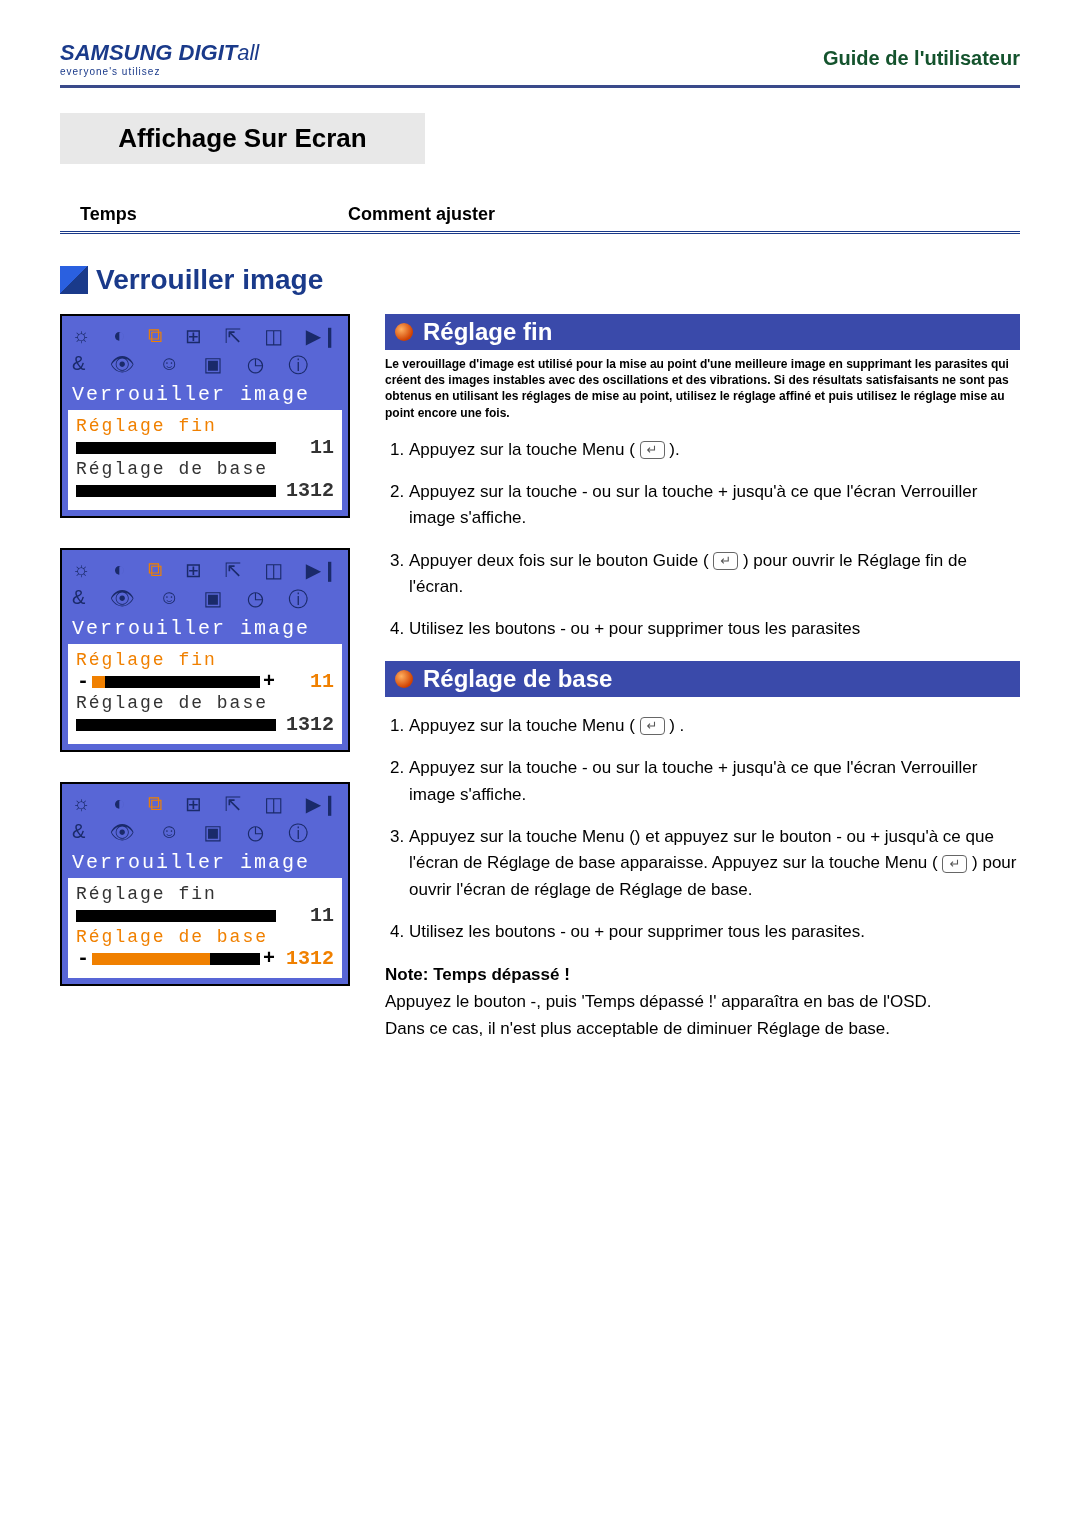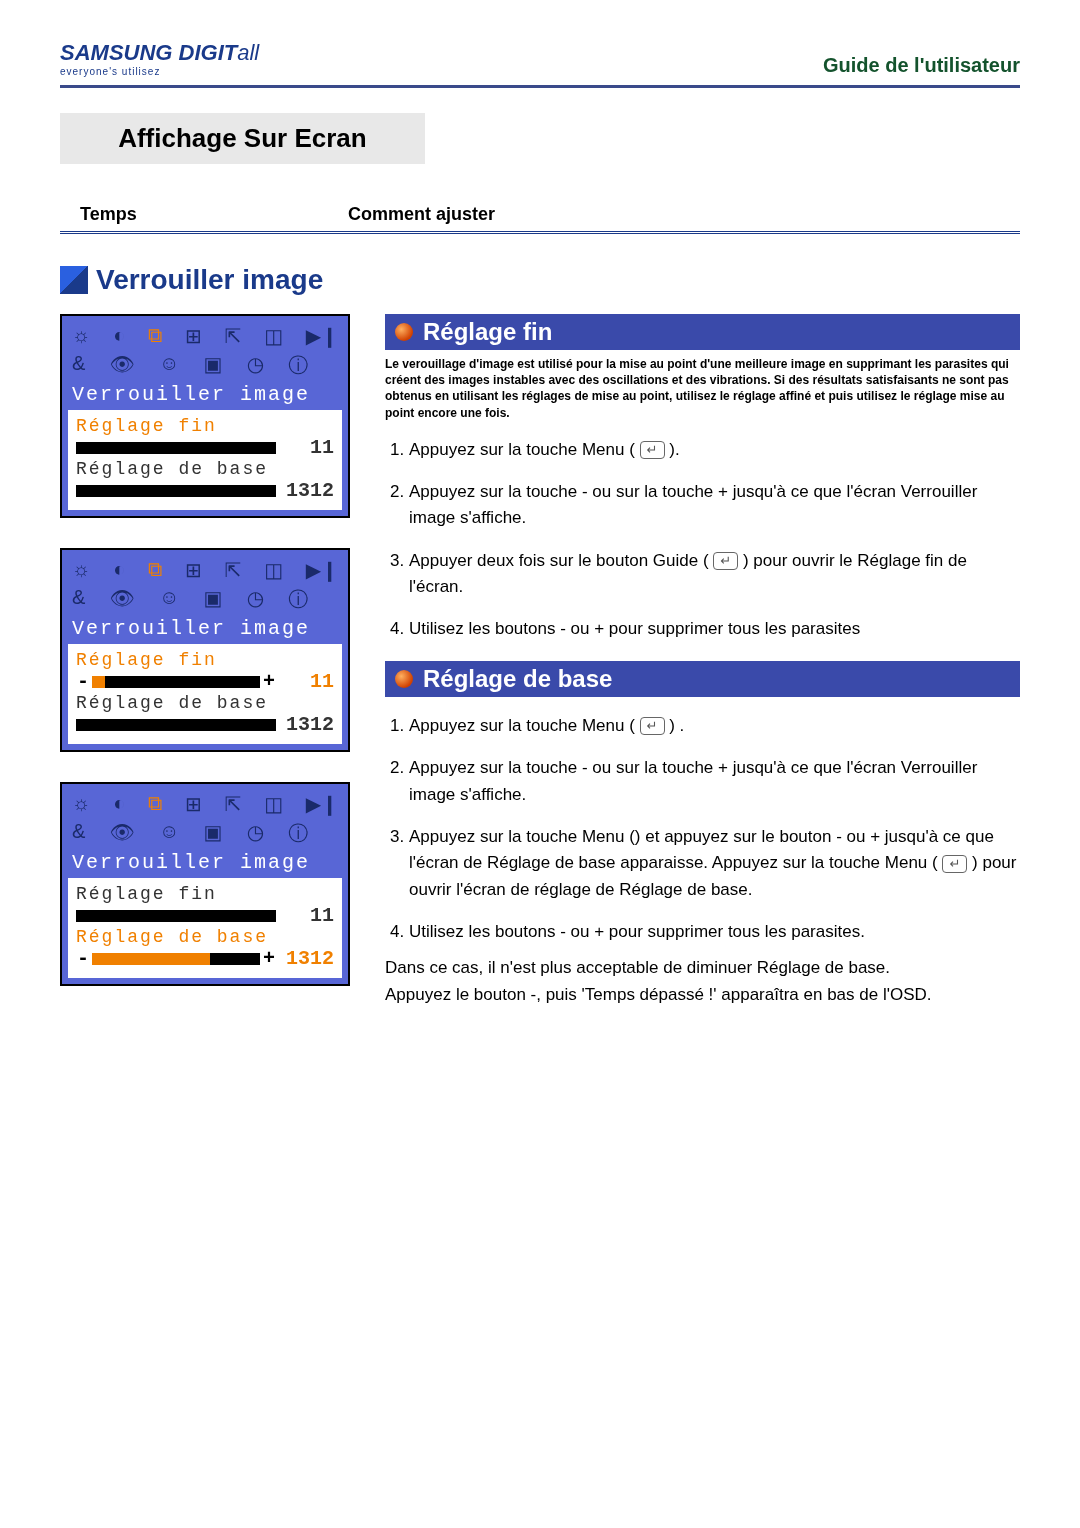--- a/index.html
+++ b/index.html
@@ -6,21 +6,21 @@
   body {
     font-family: Arial, Helvetica, sans-serif;
     background: #fff;
     color: #000;
     padding: 40px 60px;
     width: 1080px;
   }
   .header {
     display: flex;
     justify-content: space-between;
-    align-items: flex-end;
+    align-items: center;
     border-bottom: 3px solid #3a4a8a;
     padding-bottom: 8px;
     margin-bottom: 25px;
   }
   .logo { display: flex; flex-direction: column; }
   .logo-text {
     font-size: 22px;
     font-weight: bold;
     color: #1a3a8a;
     font-style: italic;
@@ -283,17 +283,18 @@
     </ol>
 
     <div class="right-heading" style="margin-top:18px">Réglage de base</div>
     <ol class="step-list">
       <li><span>Appuyez sur la touche Menu (</span> <span class="menu-btn-icon">↵</span> <span>) .</span></li>
       <li>Appuyez sur la touche - ou sur la touche + jusqu'à ce que l'écran Verrouiller image s'affiche.</li>
       <li><span>Appuyez sur la touche Menu () et appuyez sur le bouton - ou + jusqu'à ce que l'écran de Réglage de base apparaisse.  Appuyez sur la touche Menu (</span> <span class="menu-btn-icon">↵</span> <span>) pour ouvrir  l'écran de réglage de Réglage de base.</span></li>
       <li>Utilisez les boutons - ou + pour supprimer tous les parasites.</li>
     </ol>
 
+    <div class="note-heading">Note: Temps dépassé !</div>
+    <p class="note-text">Appuyez le bouton -, puis  'Temps dépassé !' apparaîtra en bas de l'OSD.</p>
     <p class="note-text">Dans ce cas, il n'est plus acceptable de diminuer Réglage de base.</p>
-    <p class="note-text">Appuyez le bouton -, puis  'Temps dépassé !' apparaîtra en bas de l'OSD.</p>
 
   </div>
 </div>
 
 </body></html>

